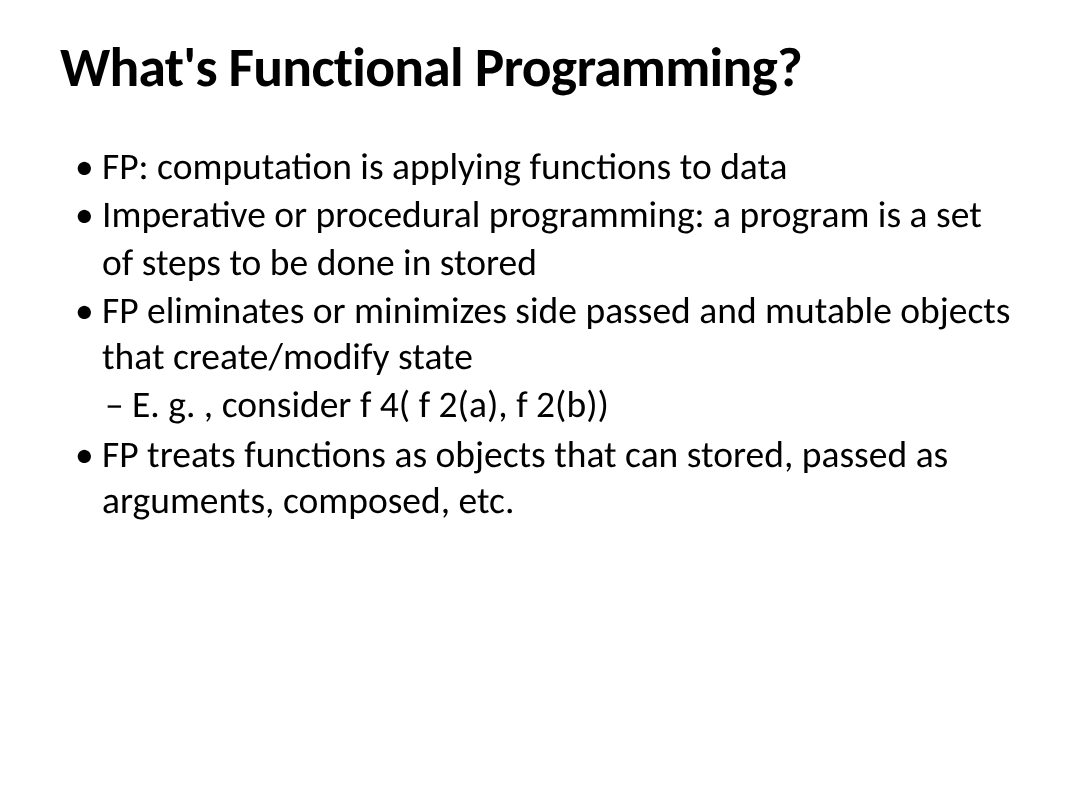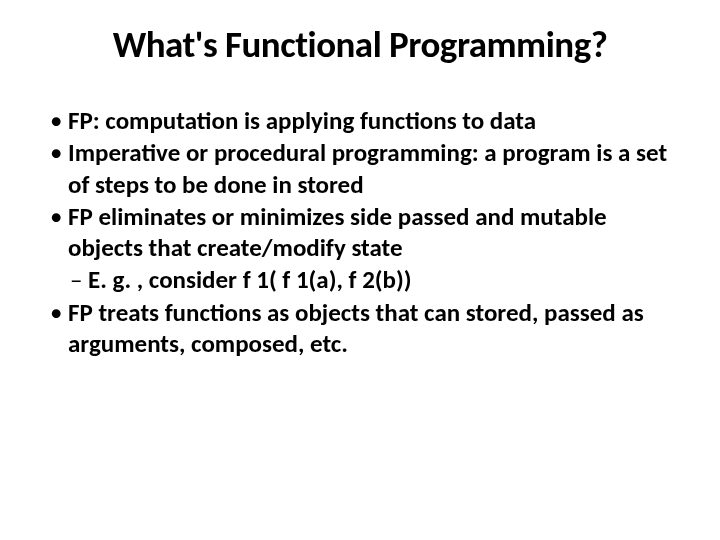--- a/index.html
+++ b/index.html
@@ -12,40 +12,39 @@
       height: 540px;
       background: #ffffff;
       font-family: Calibri, "Segoe UI", Arial, sans-serif;
       color: #000000;
       padding: 22px 40px 40px 40px;
       overflow: hidden;
     }
     .title {
       font-size: 37px;
       font-weight: 700;
-      text-align: center;
-      margin-bottom: 38px;
+      text-align: left;
+      margin-bottom: 28px;
       letter-spacing: -0.5px;
     }
     .content {
       font-size: 25px;
       line-height: 1.25;
       padding-left: 10px;
     }
     .bullet-item {
       display: flex;
       margin-bottom: 1px;
     }
     .bullet-marker {
       flex-shrink: 0;
       width: 18px;
     }
     .bullet-text {
       flex: 1;
-      font-weight: bold;
     }
     .sub-bullet {
       display: flex;
       padding-left: 20px;
       margin-bottom: 1px;
     }
     .sub-marker {
       flex-shrink: 0;
       width: 18px;
     }
@@ -63,19 +62,19 @@
   <div class="bullet-item">
     <span class="bullet-marker">•</span>
     <span class="bullet-text">Imperative or procedural programming: a program is a set of steps to be done in stored</span>
   </div>
   <div class="bullet-item">
     <span class="bullet-marker">•</span>
     <span class="bullet-text">FP eliminates or minimizes side passed and mutable objects that create/modify state</span>
   </div>
   <div class="sub-bullet">
     <span class="sub-marker">–</span>
-    <span class="bullet-text">E. g. , consider f 1( f 1(a), f 2(b))</span>
+    <span class="bullet-text">E. g. , consider f 4( f 2(a), f 2(b))</span>
   </div>
   <div class="bullet-item">
     <span class="bullet-marker">•</span>
     <span class="bullet-text">FP treats functions as objects that can stored, passed as arguments, composed, etc.</span>
   </div>
 </div>
 
 </body></html>

